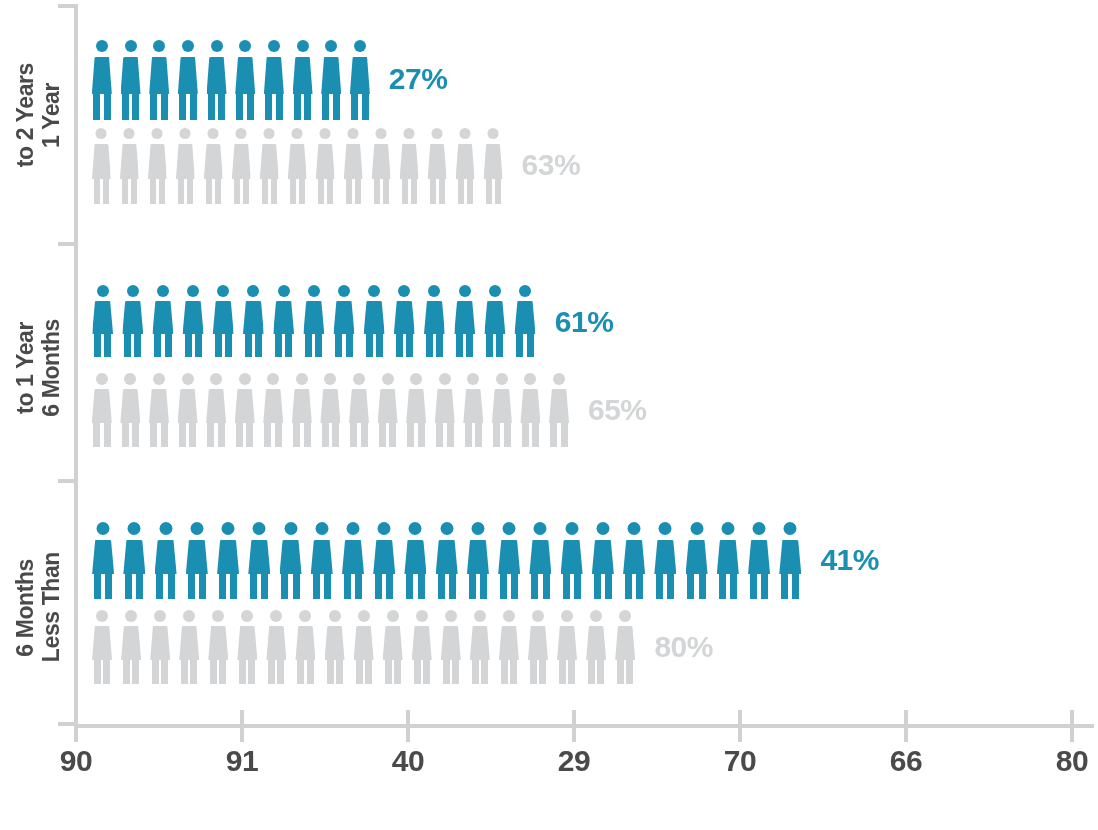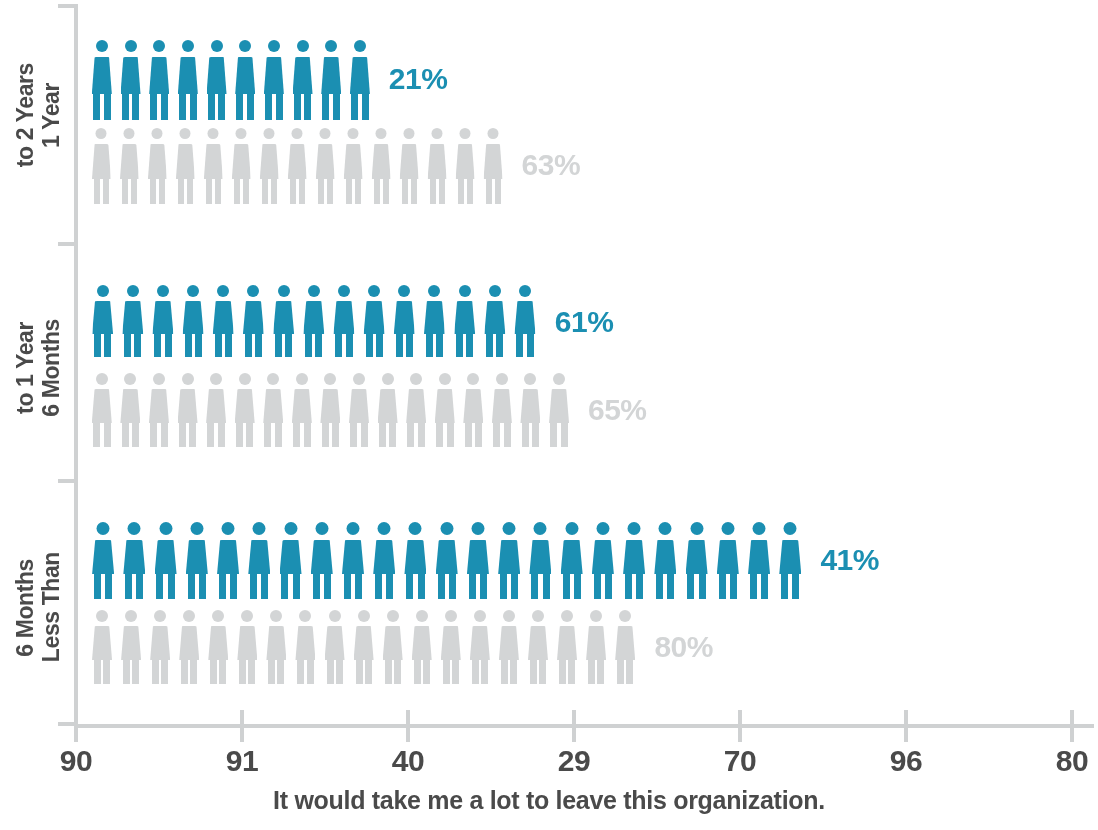--- a/index.html
+++ b/index.html
@@ -215,21 +215,21 @@
           <div class="leg-l" style="left: 5px; top: 54px; width: 7px; height: 26px; background: rgb(27, 143, 178);"></div>
           <div class="leg-r" style="right: 5px; top: 54px; width: 7px; height: 26px; background: rgb(27, 143, 178);"></div>
         </div>
         <div class="figure" style="width: 27.68px; height: 88px; margin-right: 1px;">
           <div class="head" style="width: 12px; height: 12px; background: rgb(27, 143, 178);"></div>
           <div class="torso" style="top: 17px; width: 20px; height: 37px; background: rgb(27, 143, 178); border-radius: 4.4288px 4.4288px 0px 0px; clip-path: polygon(14% 0%, 86% 0%, 100% 100%, 0% 100%);"></div>
           <div class="leg-l" style="left: 5px; top: 54px; width: 7px; height: 26px; background: rgb(27, 143, 178);"></div>
           <div class="leg-r" style="right: 5px; top: 54px; width: 7px; height: 26px; background: rgb(27, 143, 178);"></div>
         </div>
       </div>
-      <div class="value-label teal" style="left: 388.8px; top: 62px;">21%</div>
+      <div class="value-label teal" style="left: 388.8px; top: 62px;">27%</div>
       <div class="picto-row" style="left: 88px; top: 128px; width: 419.6px; height: 84px;">
         <div class="figure" style="width: 26.9733px; height: 84px; margin-right: 1px;">
           <div class="head" style="width: 11px; height: 11px; background: rgb(211, 213, 214);"></div>
           <div class="torso" style="top: 16px; width: 19px; height: 35px; background: rgb(211, 213, 214); border-radius: 4.31573px 4.31573px 0px 0px; clip-path: polygon(14% 0%, 86% 0%, 100% 100%, 0% 100%);"></div>
           <div class="leg-l" style="left: 6px; top: 51px; width: 6px; height: 25px; background: rgb(211, 213, 214);"></div>
           <div class="leg-r" style="right: 6px; top: 51px; width: 6px; height: 25px; background: rgb(211, 213, 214);"></div>
         </div>
         <div class="figure" style="width: 26.9733px; height: 84px; margin-right: 1px;">
           <div class="head" style="width: 11px; height: 11px; background: rgb(211, 213, 214);"></div>
           <div class="torso" style="top: 16px; width: 19px; height: 35px; background: rgb(211, 213, 214); border-radius: 4.31573px 4.31573px 0px 0px; clip-path: polygon(14% 0%, 86% 0%, 100% 100%, 0% 100%);"></div>
@@ -779,19 +779,18 @@
       <div class="x-tick-label" style="left: 76px;">90</div>
       <div class="x-tick" style="left: 240px; top: 710px;"></div>
       <div class="x-tick-label" style="left: 242px;">91</div>
       <div class="x-tick" style="left: 406px; top: 710px;"></div>
       <div class="x-tick-label" style="left: 408px;">40</div>
       <div class="x-tick" style="left: 572px; top: 710px;"></div>
       <div class="x-tick-label" style="left: 574px;">29</div>
       <div class="x-tick" style="left: 738px; top: 710px;"></div>
       <div class="x-tick-label" style="left: 740px;">70</div>
       <div class="x-tick" style="left: 904px; top: 710px;"></div>
-      <div class="x-tick-label" style="left: 906px;">96</div>
+      <div class="x-tick-label" style="left: 906px;">66</div>
       <div class="x-tick" style="left: 1070px; top: 710px;"></div>
       <div class="x-tick-label" style="left: 1072px;">80</div>
     </div>
 
-  <div class="x-axis-title">It would take me a lot to leave this organization.</div>
 </div>
 
 </body></html>

